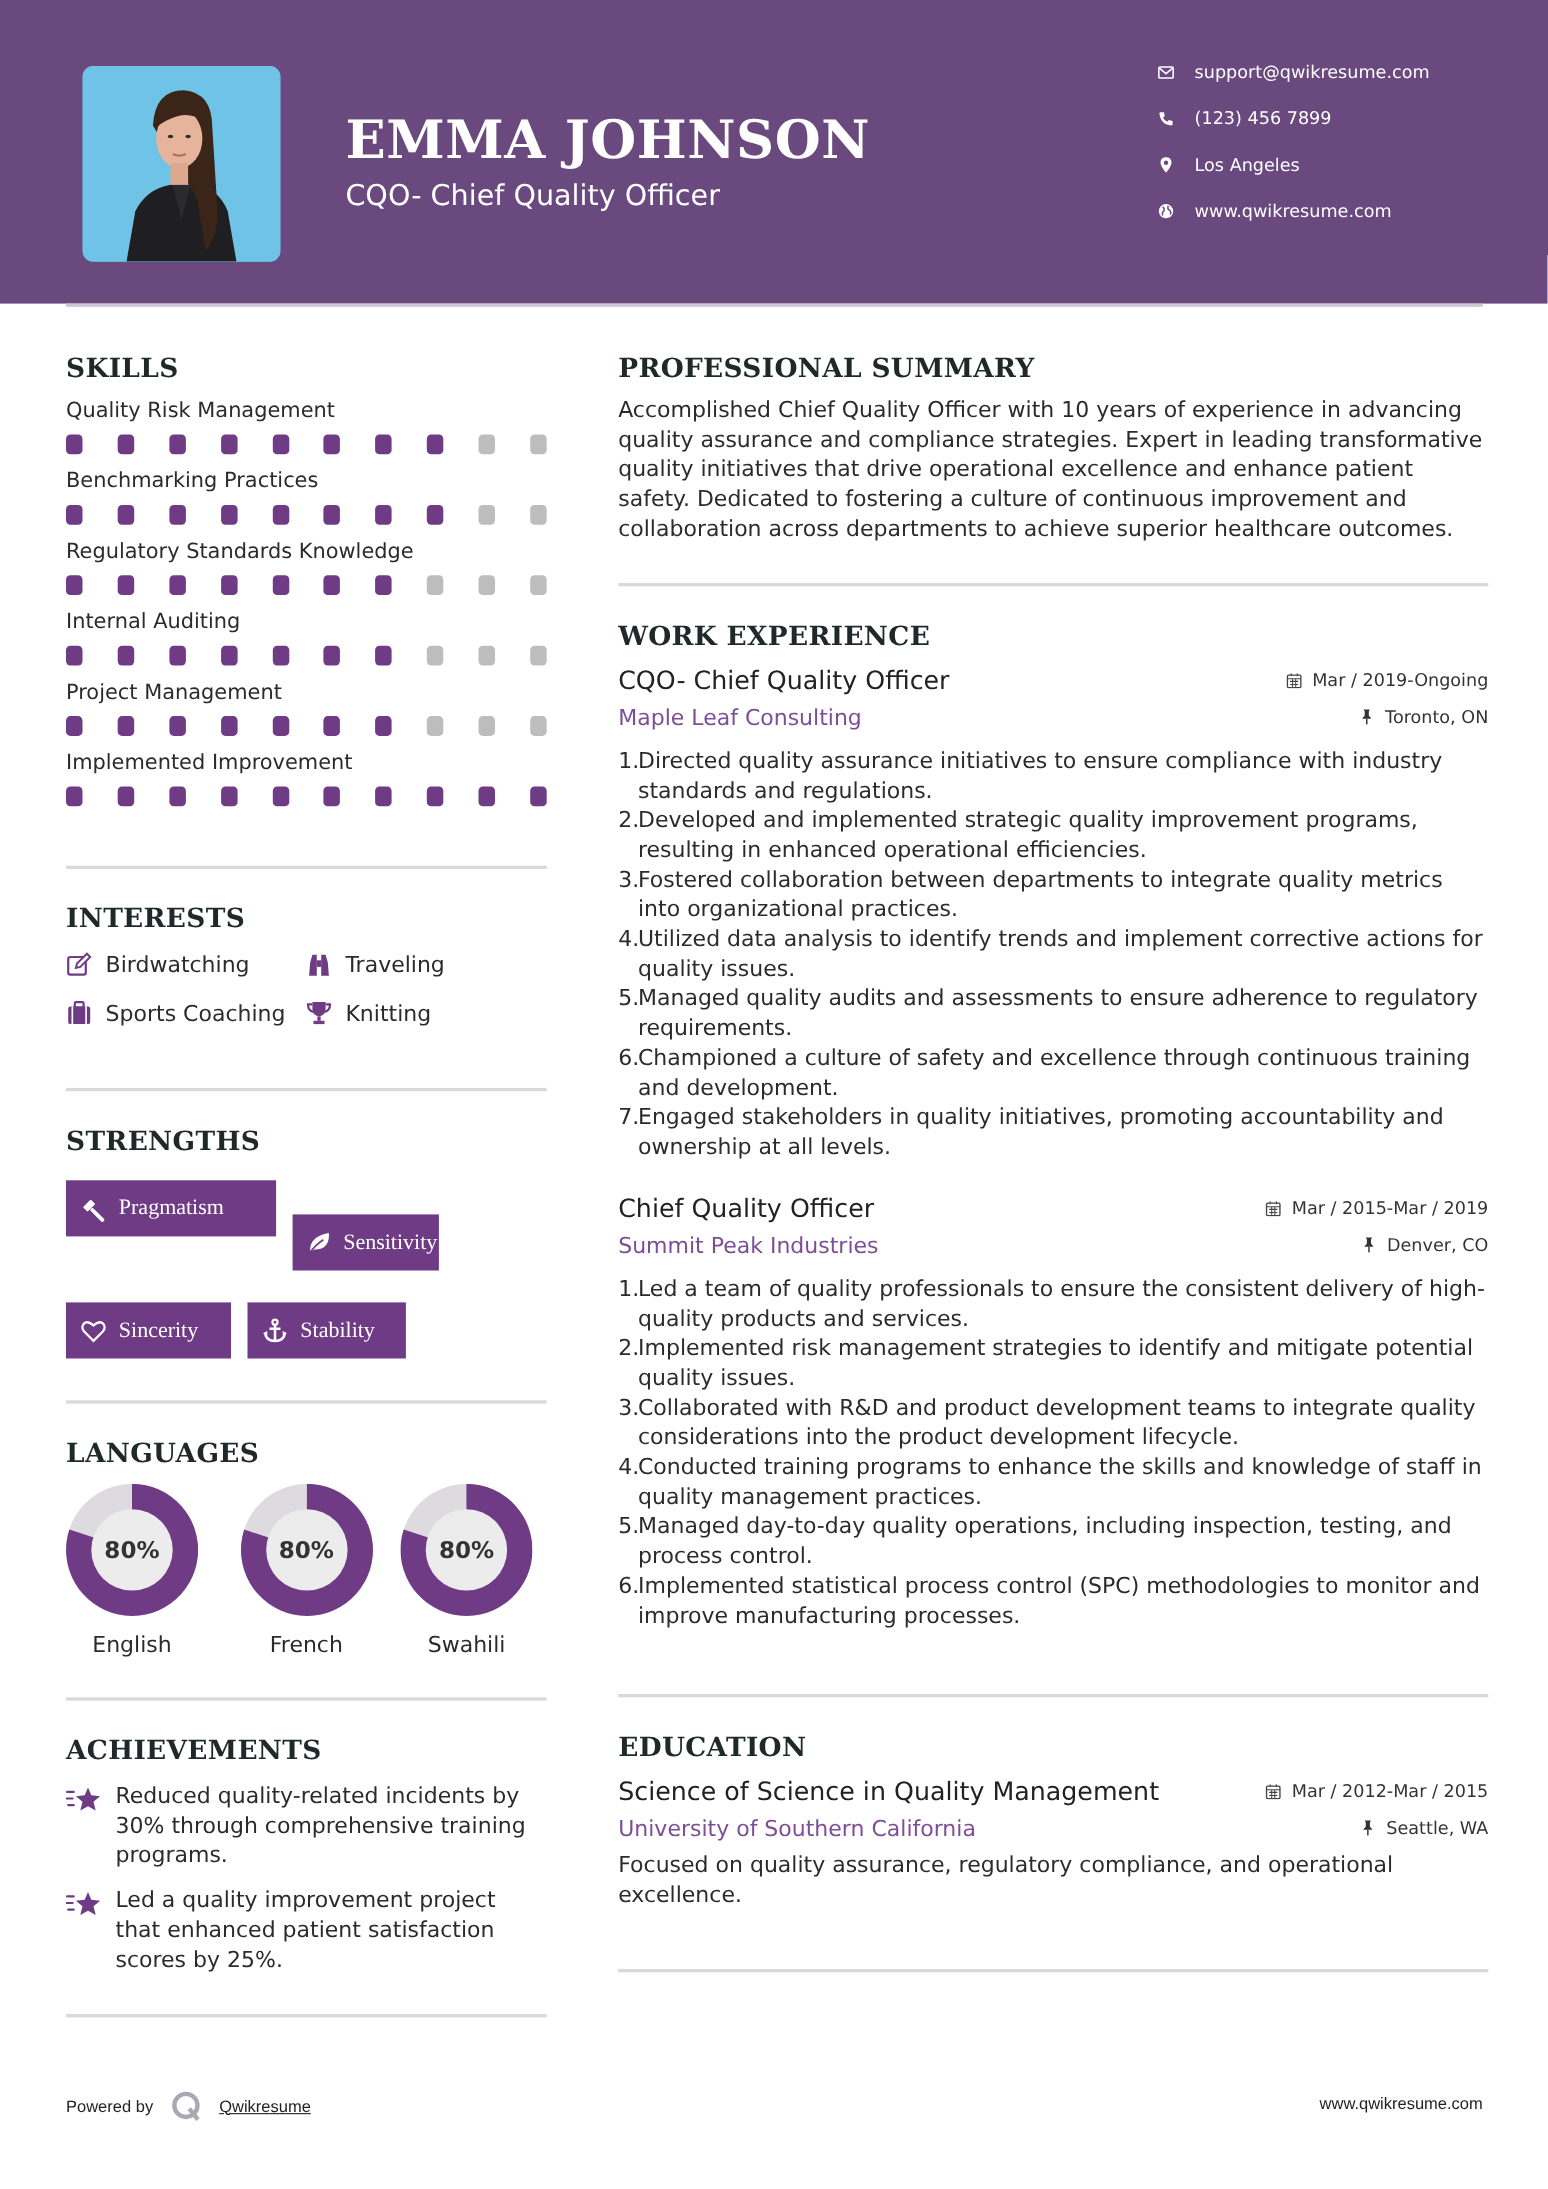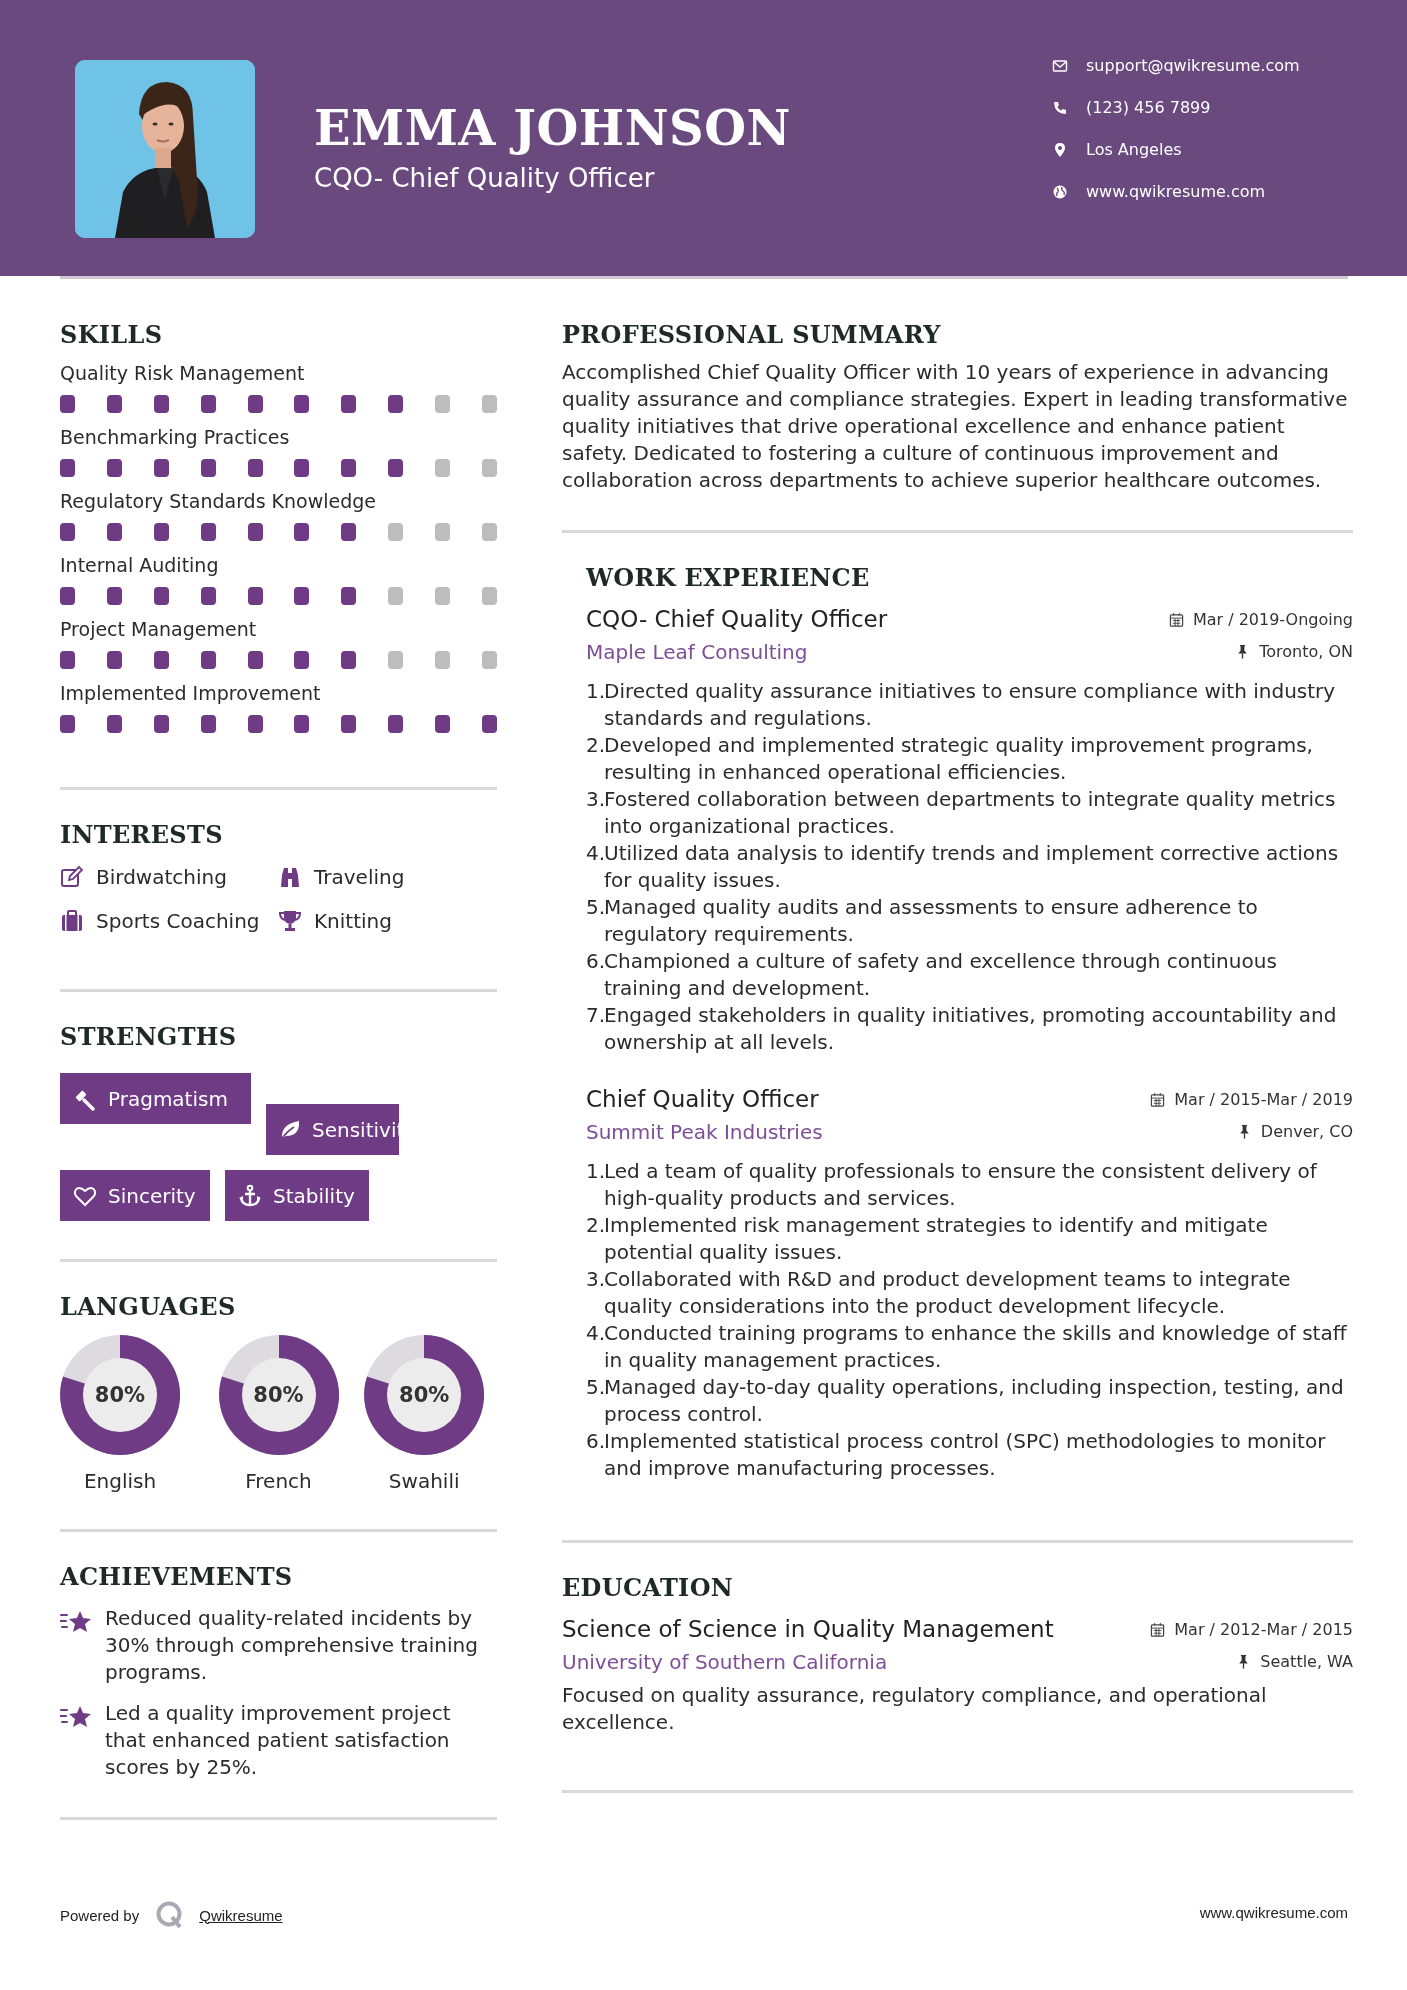--- a/index.html
+++ b/index.html
@@ -26,21 +26,21 @@
   .skill-name { font-size: 19px; color: #2b2b2b; height: 28px; line-height: 28px; }
   .dots { display: flex; justify-content: space-between; margin-top: 8px; width: 437px; }
   .dot { width: 15px; height: 18px; border-radius: 4px; background: #bdbdbd; }
   .dot.on { background: #6f3b85; }
 
   .interests { margin-top: 14px; display: grid; grid-template-columns: 218px 219px; row-gap: 16px; }
   .interest { display: flex; align-items: center; font-size: 20px; height: 28px; }
   .interest .ii { width: 26px; height: 24px; margin-right: 10px; color: #6f3b85; display: flex; align-items: center; }
   .interest svg { width: 24px; height: 24px; }
 
-  .strengths { display: flex; flex-wrap: wrap; gap: 15px 15px; margin-top: 22px; }
+  .strengths { display: flex; flex-wrap: wrap; gap: 29px 15px; margin-top: 22px; font-family: Liberation Serif, serif; }
   .badge { display: flex; align-items: center; background: #6f3b85; color: #fff; font-size: 20px; height: 51px; padding: 0 14px 0 12px; }
   .badge .bi { width: 26px; height: 26px; margin-right: 10px; display: flex; align-items: center; justify-content: center; }
   .badge svg { width: 24px; height: 24px; }
 
   .langs { display: flex; margin-top: 14px; }
   .lang { width: 146px; display: flex; flex-direction: column; align-items: center; }
   .lang:first-child { align-items: flex-start; }
   .donut { width: 120px; height: 120px; position: relative; }
   .donut svg { width: 120px; height: 120px; }
   .donut-label { position: absolute; left: 0; top: 0; width: 120px; height: 120px; display: flex; align-items: center; justify-content: center; font-weight: bold; font-size: 21px; color: #333; }
@@ -381,21 +381,21 @@
 </div>
 
 <div class="right">
 
   <div>
     <div class="sec-title">PROFESSIONAL SUMMARY</div>
     <div class="para" style="margin-top:10px;">Accomplished Chief Quality Officer with 10 years of experience in advancing quality assurance and compliance strategies. Expert in leading transformative quality initiatives that drive operational excellence and enhance patient safety. Dedicated to fostering a culture of continuous improvement and collaboration across departments to achieve superior healthcare outcomes.</div>
   </div>
   <div class="divider" style="margin-top:36px;"></div>
 
-  <div style="margin-top:30px;margin-left:24px;">
+  <div style="margin-top:30px;">
     <div class="sec-title">WORK EXPERIENCE</div>
 
     <div style="margin-top:14px;">
       <div class="job-head">
         <div class="job-title">CQO- Chief Quality Officer</div>
         <div class="job-meta">
           <svg viewBox="0 0 16 16">
               <rect x="1.5" y="3" width="13" height="12" rx="1" fill="none" stroke="#444" stroke-width="1.3"></rect>
               <path d="M1.5 6.5 L14.5 6.5 M5 1 L5 4 M11 1 L11 4 M4 9 L12 9 M4 12 L12 12 M6.5 7 L6.5 15 M9.5 7 L9.5 15" stroke="#444" stroke-width="1"></path>
             </svg>

